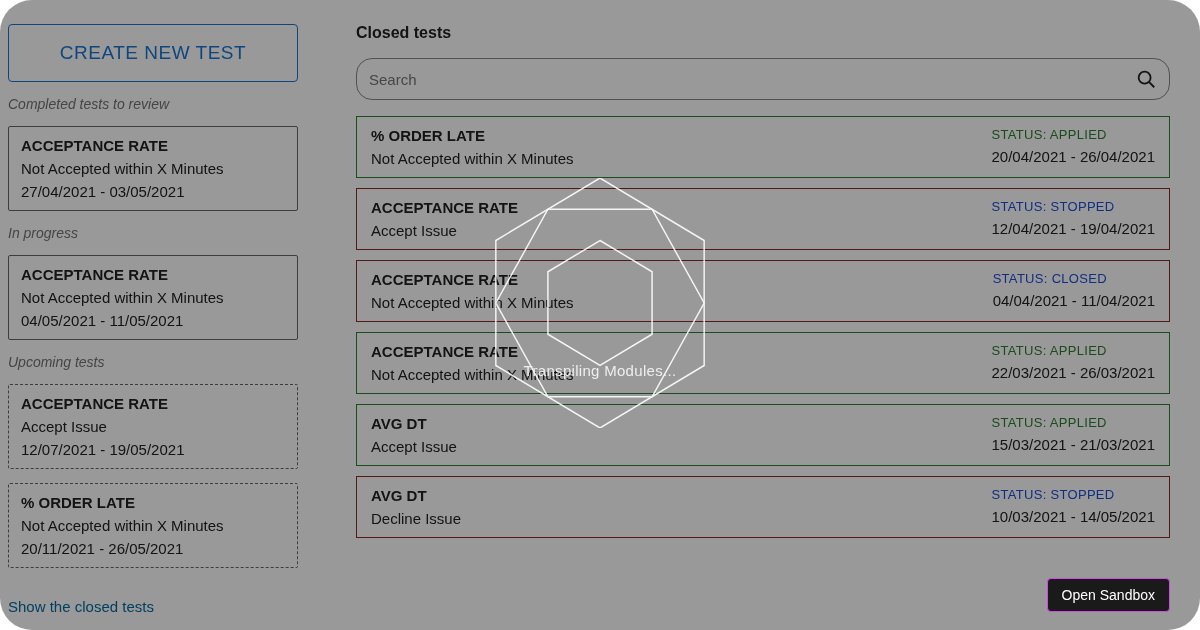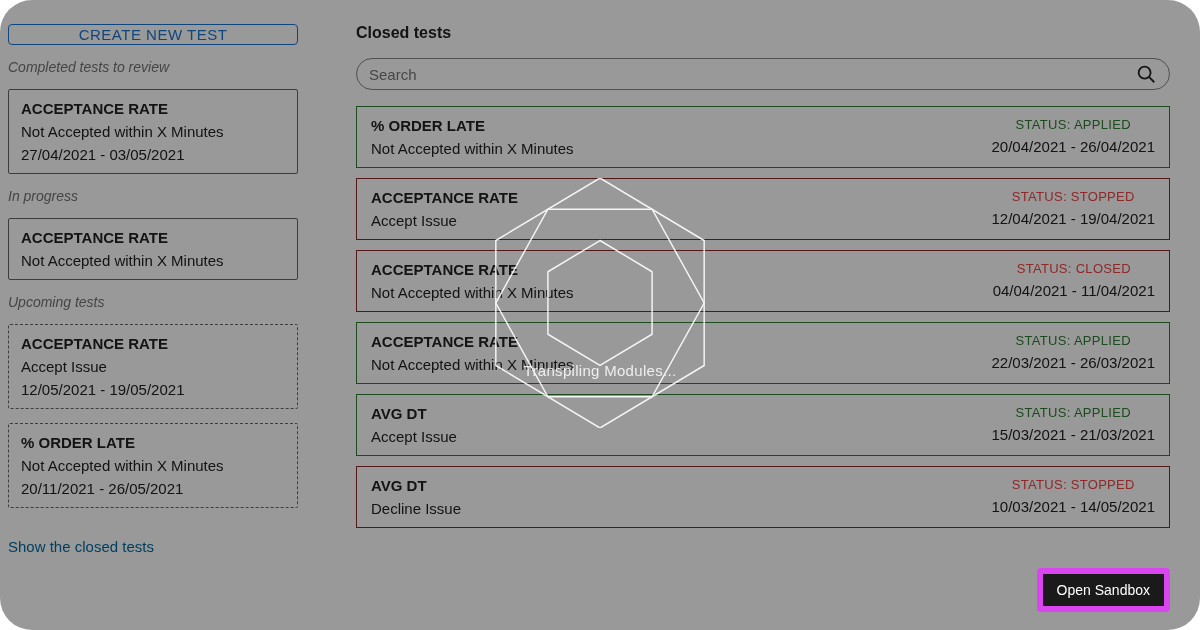--- a/index.html
+++ b/index.html
@@ -21,25 +21,25 @@
     width: 290px;
     flex: 0 0 290px;
     display: flex;
     flex-direction: column;
     gap: 14px;
   }
   .create-btn {
     border: 1px solid #1976d2;
     color: #1976d2;
     background: #fff;
-    padding: 1px 10px;
+    padding: 17px 10px;
     border-radius: 4px;
     text-align: center;
     letter-spacing: 0.5px;
-    font-size: 15px;
+    font-size: 19px;
     cursor: pointer;
   }
   .section-label {
     font-style: italic;
     color: #737373;
     font-size: 14px;
   }
   .card {
     border: 1px solid #666;
     padding: 10px 12px;
@@ -81,21 +81,21 @@
   .main-title {
     font-weight: bold;
     font-size: 16px;
   }
   .search-wrap {
     border: 1px solid #888;
     border-radius: 16px;
     display: flex;
     align-items: center;
     padding: 0 12px;
-    height: 32px;
+    height: 42px;
   }
   .search-wrap input {
     flex: 1;
     border: none;
     outline: none;
     font-size: 15px;
     background: transparent;
   }
   .search-icon svg { display:block; }
   .list {
@@ -114,39 +114,39 @@
   .row.green { border-color: #2e7d32; }
   .row.red { border-color: #8b2a2a; }
   .row-left {
     display: flex;
     flex-direction: column;
     gap: 6px;
   }
   .row-right {
     display: flex;
     flex-direction: column;
-    align-items: center;
+    align-items: flex-start;
     gap: 6px;
   }
   .status {
     font-size: 13px;
     letter-spacing: 0.3px;
   }
   .status.green { color: #2e7d32; }
-  .status.red { color: #ef4444; }
+  .status.red { color: #1d4ed8; }
   .row .card-title { font-size: 15px; }
   .row .card-sub { font-size: 15px; }
   .row .card-date { font-size: 15px; }
   .open-sandbox {
     position: absolute;
     right: 30px;
     bottom: 18px;
     background: #1a1a1a;
     color: #fff;
-    border: 6px solid #d946ef;
+    border: 1px solid #d946ef;
     border-radius: 4px;
     padding: 8px 14px;
     font-size: 14px;
     cursor: pointer;
   }
   .overlay {
     position: absolute;
     inset: 0;
     background: rgba(0,0,0,0.40);
     display: flex;
@@ -183,27 +183,28 @@
     <div class="card">
       <div class="card-title">ACCEPTANCE RATE</div>
       <div class="card-sub">Not Accepted within X Minutes</div>
       <div class="card-date">27/04/2021 - 03/05/2021</div>
     </div>
 
     <div class="section-label">In progress</div>
     <div class="card">
       <div class="card-title">ACCEPTANCE RATE</div>
       <div class="card-sub">Not Accepted within X Minutes</div>
+      <div class="card-date">04/05/2021 - 11/05/2021</div>
     </div>
 
     <div class="section-label">Upcoming tests</div>
     <div class="card dashed">
       <div class="card-title">ACCEPTANCE RATE</div>
       <div class="card-sub">Accept Issue</div>
-      <div class="card-date">12/05/2021 - 19/05/2021</div>
+      <div class="card-date">12/07/2021 - 19/05/2021</div>
     </div>
     <div class="card dashed">
       <div class="card-title">% ORDER LATE</div>
       <div class="card-sub">Not Accepted within X Minutes</div>
       <div class="card-date">20/11/2021 - 26/05/2021</div>
     </div>
 
     <div class="link">Show the closed tests</div>
   </aside>
 

